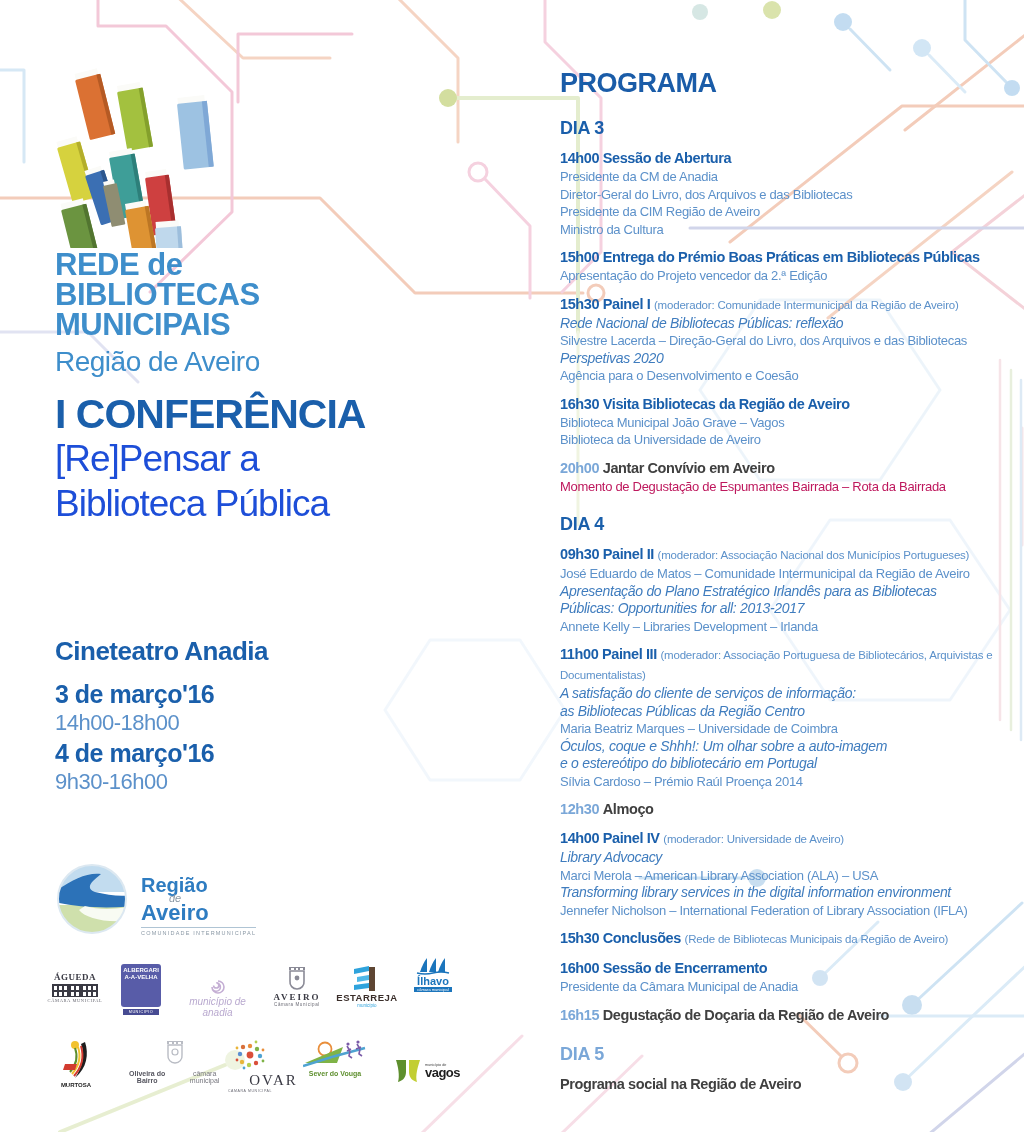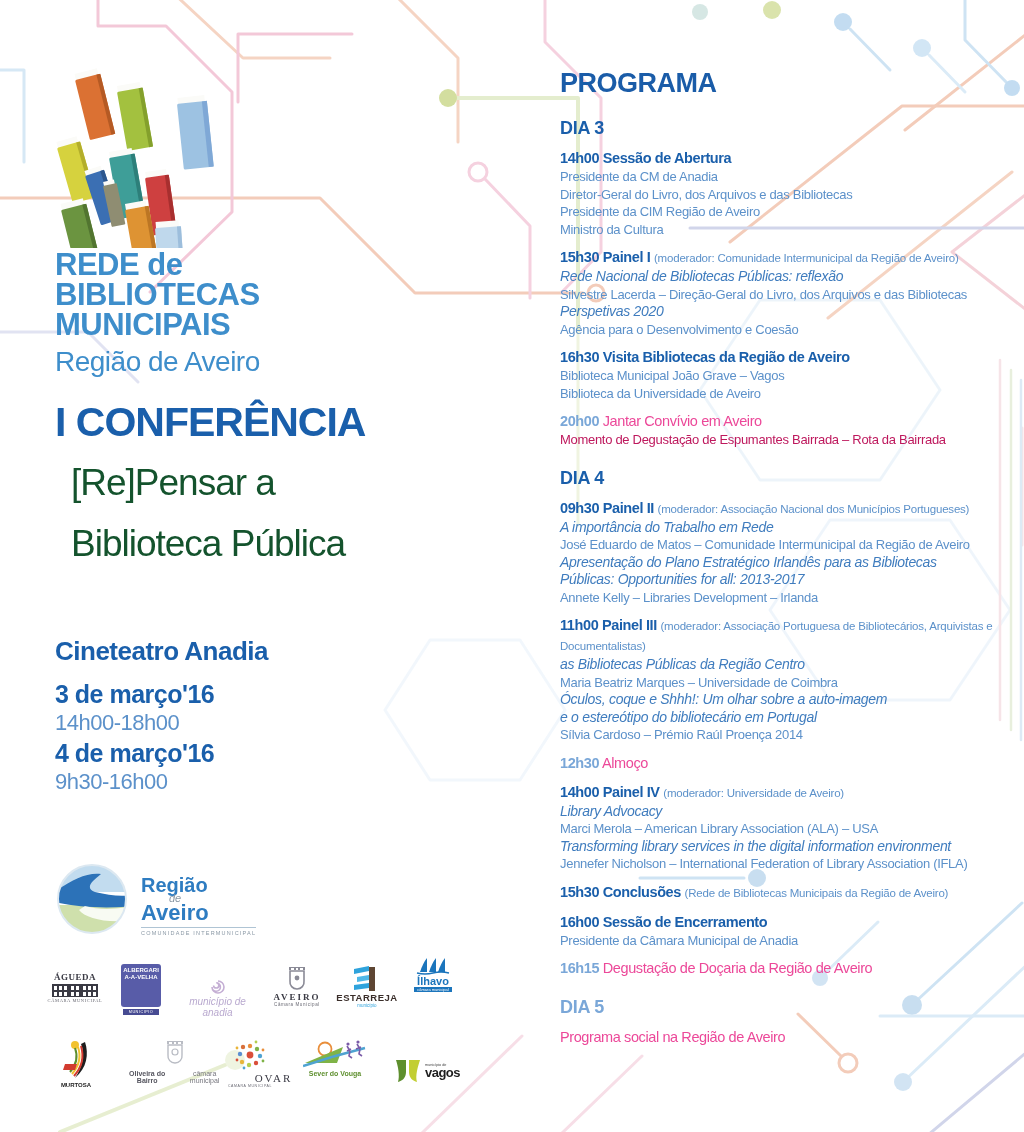--- a/index.html
+++ b/index.html
@@ -5,23 +5,23 @@
   html,body{margin:0;padding:0;background:#ffffff;}
   .poster{position:relative;width:1024px;height:1132px;overflow:hidden;background:#ffffff;
           font-family:"Liberation Sans", sans-serif;}
   .bg{position:absolute;inset:0;z-index:0;}
   .layer{position:absolute;z-index:2;}
 
   
   .org-block{left:55px;top:250px;line-height:30px;letter-spacing:-0.5px;}
   .org-line{font-size:31px;font-weight:bold;color:#3E8ECB;margin:0;}
   .org-region{font-size:28px;font-weight:normal;color:#3E8ECB;margin-top:6px;line-height:32px;}
-  .conf-block{left:55px;top:400px;letter-spacing:-1px;}
+  .conf-block{left:55px;top:392px;letter-spacing:-1px;}
   .conf-line{font-size:41px;font-weight:bold;color:#1A5FAB;line-height:44px;margin:0;}
-  .conf-sub{font-size:37px;font-weight:normal;color:#14532d;line-height:45px;margin:16px;}
+  .conf-sub{font-size:37px;font-weight:normal;color:#1d4ed8;line-height:45px;margin:0;}
   .venue{left:55px;top:636px;font-size:26px;font-weight:bold;color:#1A5FAB;letter-spacing:-0.5px;}
   .dates{left:55px;top:680px;letter-spacing:-0.5px;}
   .date-line{font-size:25px;font-weight:bold;color:#1A5FAB;line-height:29px;margin:0;}
   .hours-line{font-size:22px;font-weight:normal;color:#5C91CA;line-height:27px;margin:0 0 3px 0;}
 
   
   .cim{left:55px;top:862px;display:flex;align-items:flex-end;gap:12px;}
   .cim-text .r1{font-size:20px;font-weight:bold;color:#2E7CC1;line-height:18px;}
   .cim-text .r2{font-size:11px;font-style:italic;color:#8A98A5;line-height:8px;padding-left:28px;}
   .cim-text .r3{font-size:22px;font-weight:bold;color:#2E7CC1;line-height:22px;}
@@ -38,39 +38,39 @@
   .alberg-sub{background:#474B92;color:#fff;font-size:3.8px;margin-top:2px;padding:1px 0;letter-spacing:0.5px;}
   .anadia-name{font-size:10px;color:#B9A9CF;font-style:italic;}
   .estarreja-name{font-size:9.5px;font-weight:bold;color:#3A2E2A;letter-spacing:0.5px;}
   .estarreja-sub{font-size:4.5px;color:#2FA3DC;}
   .ilhavo-name{font-size:11px;font-weight:bold;color:#1B75BC;}
   .ilhavo-sub{font-size:4px;color:#fff;background:#1B75BC;padding:0 3px;}
   .murtosa-name{font-size:6px;font-weight:bold;color:#222;}
   .olb-row{display:flex;align-items:center;gap:5px;}
   .olb-name{font-size:7px;font-weight:bold;color:#55555F;}
   .olb-sub{font-size:7px;color:#77777F;}
-  .ovar-name{font-size:11px;color:#3A3A44;letter-spacing:2px;margin-left:47px;}
+  .ovar-name{font-size:15px;color:#3A3A44;letter-spacing:2px;margin-left:47px;}
   .sever-name{font-size:7px;font-weight:bold;color:#5E8F2E;}
   .vagos-wrap{display:flex;align-items:center;gap:3px;}
   .vagos-sub{font-size:3.8px;color:#444;text-align:left;line-height:4px;}
   .vagos-name{font-size:13px;font-weight:bold;color:#1E1E1E;letter-spacing:-0.5px;line-height:12px;}
 
   
   .program{left:560px;top:68px;width:456px;}
   .prog-heading{font-size:27px;font-weight:bold;color:#1A5CA8;letter-spacing:-0.5px;margin:0;}
   .day{margin-top:19px;}
   .day-label{font-size:18px;font-weight:bold;margin:0 0 2px 0;letter-spacing:-0.3px;}
   .day-label.dark{color:#1A5FAB;} .day-label.light{color:#7AA7D8;}
   .item{margin-top:10px;}
   .item-head{margin:0;font-size:14.5px;line-height:19px;letter-spacing:-0.4px;}
   .item-head .time{font-weight:bold;}
   .item-head.dark .time,.item-head.dark .title{color:#1A5FAB;}
   .item-head.dark .title{font-weight:bold;}
   .item-head.light .time{color:#7AA7D8;font-weight:bold;}
-  .item-head.light .title{color:#ec4899;font-weight:normal;}
+  .item-head.light .title{color:#404040;font-weight:bold;}
   .note{font-size:11.5px;color:#5C91CA;font-weight:normal;letter-spacing:-0.2px;}
   .detail{margin:0;font-size:13px;line-height:17.5px;letter-spacing:-0.3px;}
   .detail.plain{color:#5C91CA;}
   .detail.italic{color:#3F7CBE;font-style:italic;font-size:14px;}
   .detail.light{color:#be185d;}
 </style>
 </head>
 <body>
 
 <div class="poster">
@@ -396,48 +396,52 @@
         <section class="day">
           <h3 class="day-label dark">DIA 3</h3>
           <div class="item">
             <p class="item-head dark"><span class="time">14h00</span> <span class="title">Sessão de Abertura</span></p>
             <p class="detail plain">Presidente da CM de Anadia</p>
             <p class="detail plain">Diretor-Geral do Livro, dos Arquivos e das Bibliotecas</p>
             <p class="detail plain">Presidente da CIM Região de Aveiro</p>
             <p class="detail plain">Ministro da Cultura</p>
           </div>
           <div class="item">
+            <p class="item-head dark"><span class="time">15h00</span> <span class="title">Entrega do Prémio Boas Práticas em Bibliotecas Públicas</span></p>
+            <p class="detail plain">Apresentação do Projeto vencedor da 2.ª Edição</p>
+          </div>
+          <div class="item">
             <p class="item-head dark"><span class="time">15h30</span> <span class="title">Painel I</span> <span class="note">(moderador: Comunidade Intermunicipal da Região de Aveiro)</span></p>
             <p class="detail italic">Rede Nacional de Bibliotecas Públicas: reflexão</p>
             <p class="detail plain">Silvestre Lacerda – Direção-Geral do Livro, dos Arquivos e das Bibliotecas</p>
             <p class="detail italic">Perspetivas 2020</p>
             <p class="detail plain">Agência para o Desenvolvimento e Coesão</p>
           </div>
           <div class="item">
             <p class="item-head dark"><span class="time">16h30</span> <span class="title">Visita Bibliotecas da Região de Aveiro</span></p>
             <p class="detail plain">Biblioteca Municipal João Grave – Vagos</p>
             <p class="detail plain">Biblioteca da Universidade de Aveiro</p>
           </div>
           <div class="item">
             <p class="item-head light"><span class="time">20h00</span> <span class="title">Jantar Convívio em Aveiro</span></p>
             <p class="detail light">Momento de Degustação de Espumantes Bairrada – Rota da Bairrada</p>
           </div>
         </section>
         <section class="day">
           <h3 class="day-label dark">DIA 4</h3>
           <div class="item">
             <p class="item-head dark"><span class="time">09h30</span> <span class="title">Painel II</span> <span class="note">(moderador: Associação Nacional dos Municípios Portugueses)</span></p>
-            <p class="detail italic">A importância do Trabalho em Rede</p>
             <p class="detail plain">José Eduardo de Matos – Comunidade Intermunicipal da Região de Aveiro</p>
             <p class="detail italic">Apresentação do Plano Estratégico Irlandês para as Bibliotecas</p>
             <p class="detail italic">Públicas: Opportunities for all: 2013-2017</p>
             <p class="detail plain">Annete Kelly – Libraries Development – Irlanda</p>
           </div>
           <div class="item">
             <p class="item-head dark"><span class="time">11h00</span> <span class="title">Painel III</span> <span class="note">(moderador: Associação Portuguesa de Bibliotecários, Arquivistas e Documentalistas)</span></p>
+            <p class="detail italic">A satisfação do cliente de serviços de informação:</p>
             <p class="detail italic">as Bibliotecas Públicas da Região Centro</p>
             <p class="detail plain">Maria Beatriz Marques – Universidade de Coimbra</p>
             <p class="detail italic">Óculos, coque e Shhh!: Um olhar sobre a auto-imagem</p>
             <p class="detail italic">e o estereótipo do bibliotecário em Portugal</p>
             <p class="detail plain">Sílvia Cardoso – Prémio Raúl Proença 2014</p>
           </div>
           <div class="item">
             <p class="item-head light"><span class="time">12h30</span> <span class="title">Almoço</span></p>
           </div>
           <div class="item">

